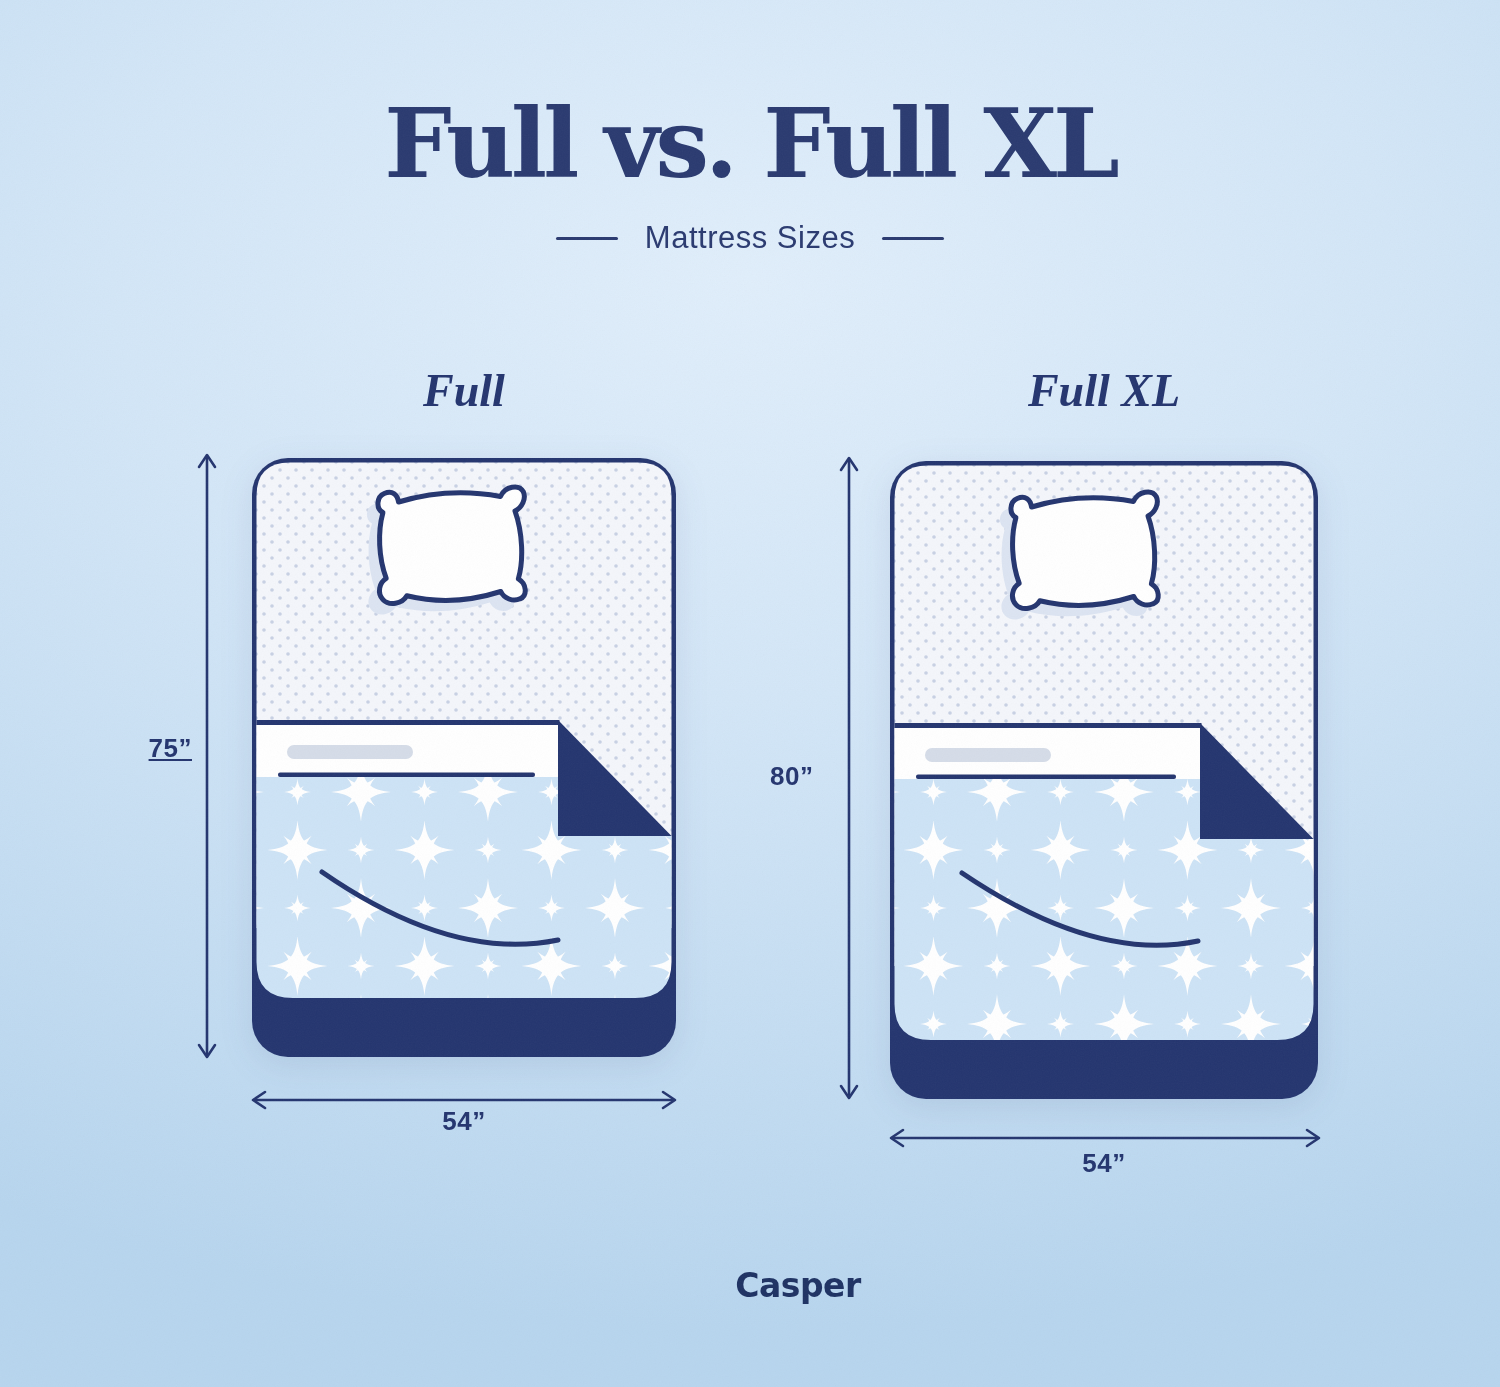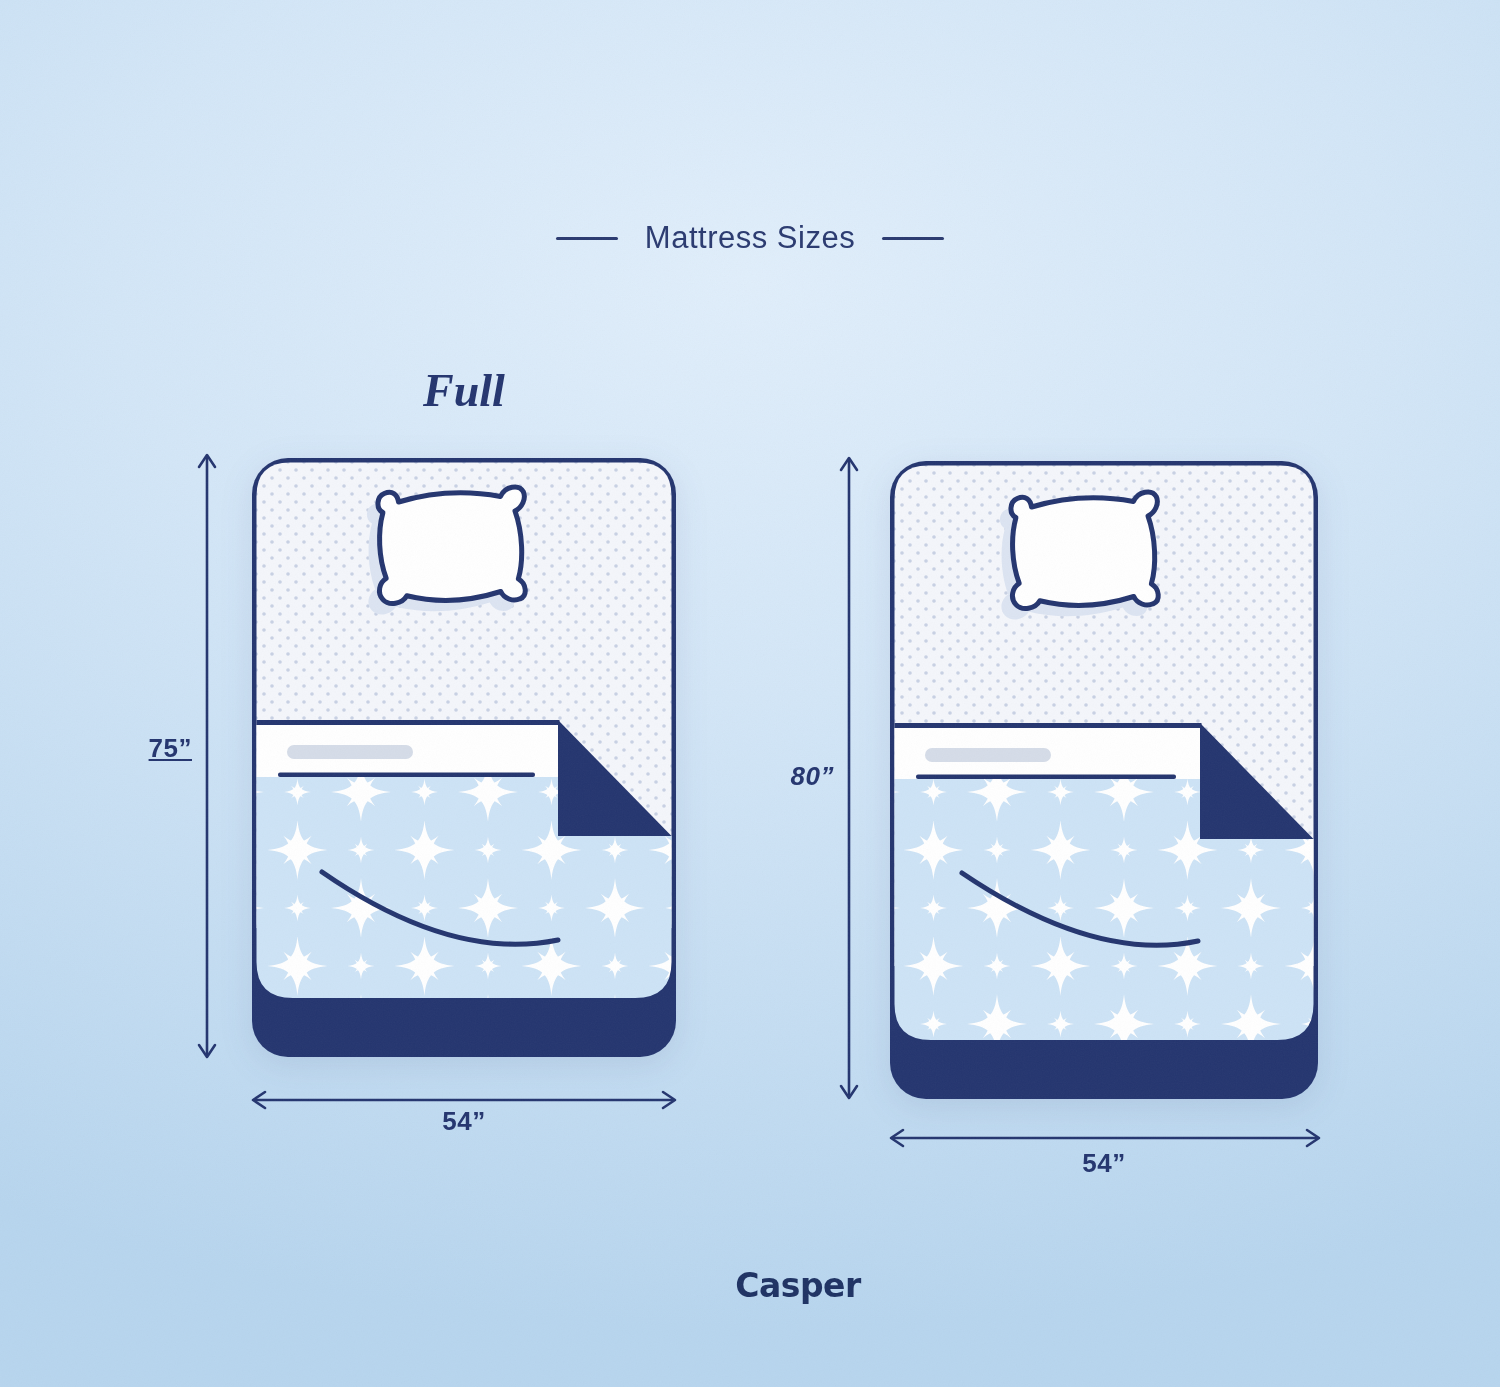--- a/index.html
+++ b/index.html
@@ -39,21 +39,21 @@
   .bed-label.fullxl{left:890px;top:364px;width:428px;}
   .bed{position:absolute;filter:drop-shadow(0 8px 16px rgba(36,53,111,0.10));}
   .bed.full{left:252px;top:458px;}
   .bed.fullxl{left:890px;top:461px;}
   .arrow{position:absolute;}
   .dim{
     position:absolute;
     font-size:26px;font-weight:600;color:#24356F;letter-spacing:0.5px;
   }
   .dim.h75{left:96px;top:733px;width:96px;text-align:right;text-decoration:underline;}
-  .dim.h80{left:738px;top:761px;width:96px;text-align:right;font-style:italic;}
+  .dim.h80{left:770px;top:761px;width:96px;text-align:left;}
   .dim.w54l{left:252px;top:1106px;width:424px;text-align:center;}
   .dim.w54r{left:890px;top:1148px;width:428px;text-align:center;}
   .brand{
     position:absolute;left:0;top:1266px;width:1500px;
     text-align:center;
     font-family:"DejaVu Sans", sans-serif;
     font-weight:bold;font-size:33px;letter-spacing:-0.5px;
     color:#1E3263;
     padding-left:48px;
   }
@@ -92,27 +92,29 @@
         <use href="#sparkB" transform="translate(95,87)"></use>
       </pattern>
       <path id="pillowPath" d="M28,17 C62,8 98,8 130,15 C135,5 149,3 153,11 C156,18 151,27 144,30 C151,52 151,80 145,98 C153,103 154,115 146,118 C139,121 130,117 127,110 C95,119 62,119 33,111 C28,119 15,121 9,114 C3,107 6,97 13,93 C6,72 6,46 12,27 C5,23 6,11 14,8 C22,5 27,9 28,17 Z"></path>
       <filter id="grain">
           <feTurbulence type="fractalNoise" baseFrequency="0.85" numOctaves="2" result="n"></feTurbulence>
           <feColorMatrix in="n" type="saturate" values="0"></feColorMatrix>
         </filter>
     </defs>
   </svg>
 
+  <div class="title">Full vs. Full XL</div>
   <div class="subtitle-row">
     <span class="dash"></span>
     <span class="subtitle">Mattress Sizes</span>
     <span class="dash"></span>
   </div>
 
   <div class="bed-label full">Full</div>
+  <div class="bed-label fullxl">Full XL</div>
 
   <svg class="bed full" width="424" height="599" viewBox="0 0 424 599">
     <rect x="0" y="0" width="424" height="599" rx="36" fill="#24356F"></rect>
     <path d="M4.5,38 Q4.5,4.5 38,4.5 H386 Q419.5,4.5 419.5,38 V470 H4.5 Z" fill="url(#dots)"></path>
     <use href="#pillowPath" transform="translate(107,39) rotate(-2)" fill="#DCE4F2"></use>
     <use href="#pillowPath" transform="translate(118,28) rotate(-2)" fill="#FFFFFF" stroke="#24356F" stroke-width="5" stroke-linejoin="round"></use>
     <rect x="4.5" y="267" width="301.5" height="52" fill="#FFFFFF"></rect>
     <rect x="4.5" y="262" width="303" height="5" fill="#24356F"></rect>
     <rect x="35" y="287" width="126" height="14" rx="7" fill="#D5DCE8"></rect>
     <path d="M4.5,319 H306 V378 H419.5 V504 Q419.5,540 383,540 H41 Q4.5,540 4.5,504 Z" fill="url(#starsL)"></path>

